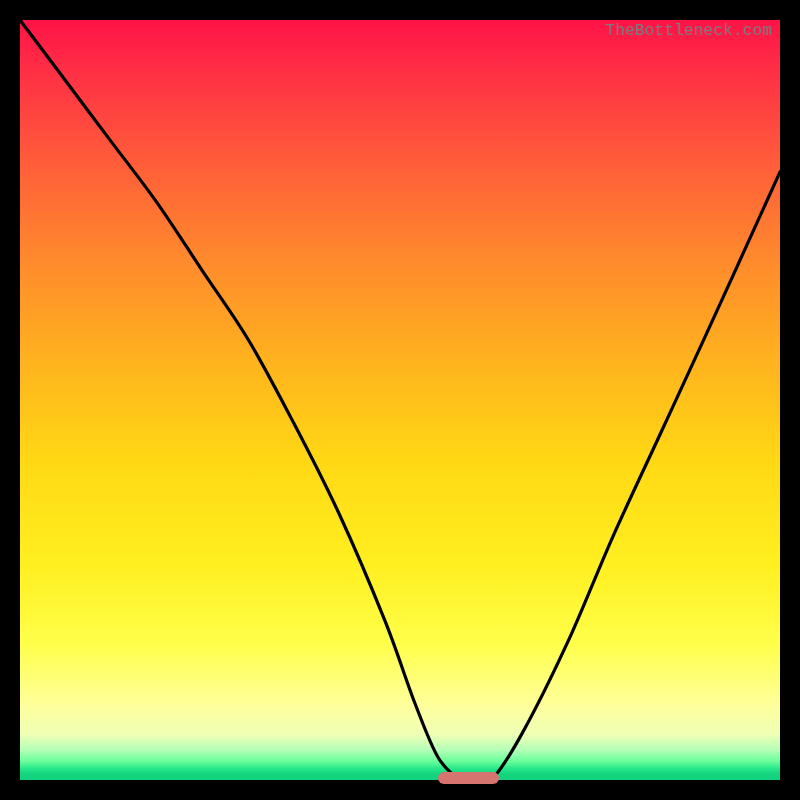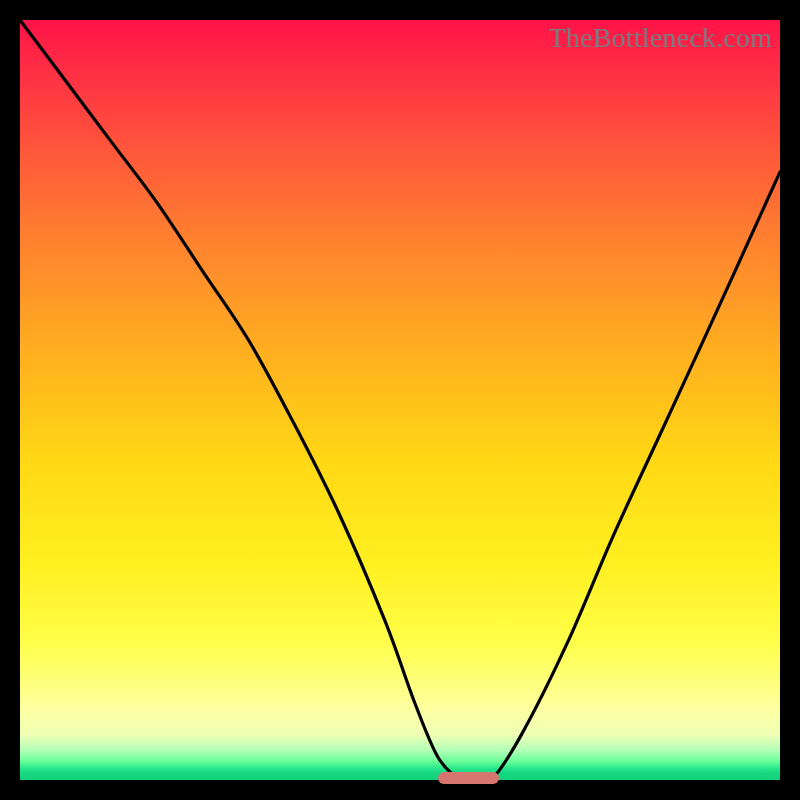--- a/index.html
+++ b/index.html
@@ -31,22 +31,22 @@
       #6cff9a 97.5%,
       #27e78b 98.5%,
       #14d57e 99.2%,
       #13d27d 100%
     );
   }
   .watermark {
     position: absolute;
     top: 2px;
     right: 8px;
-    font-family: Liberation Serif, serif;
-    font-size: 28px;
+    font-family: Liberation Mono, monospace;
+    font-size: 16px;
     color: #777d80;
     letter-spacing: 0.2px;
     user-select: none;
   }
   .curve-svg {
     position: absolute;
     left: 0; top: 0;
     width: 760px; height: 760px;
   }
   .curve-path {

